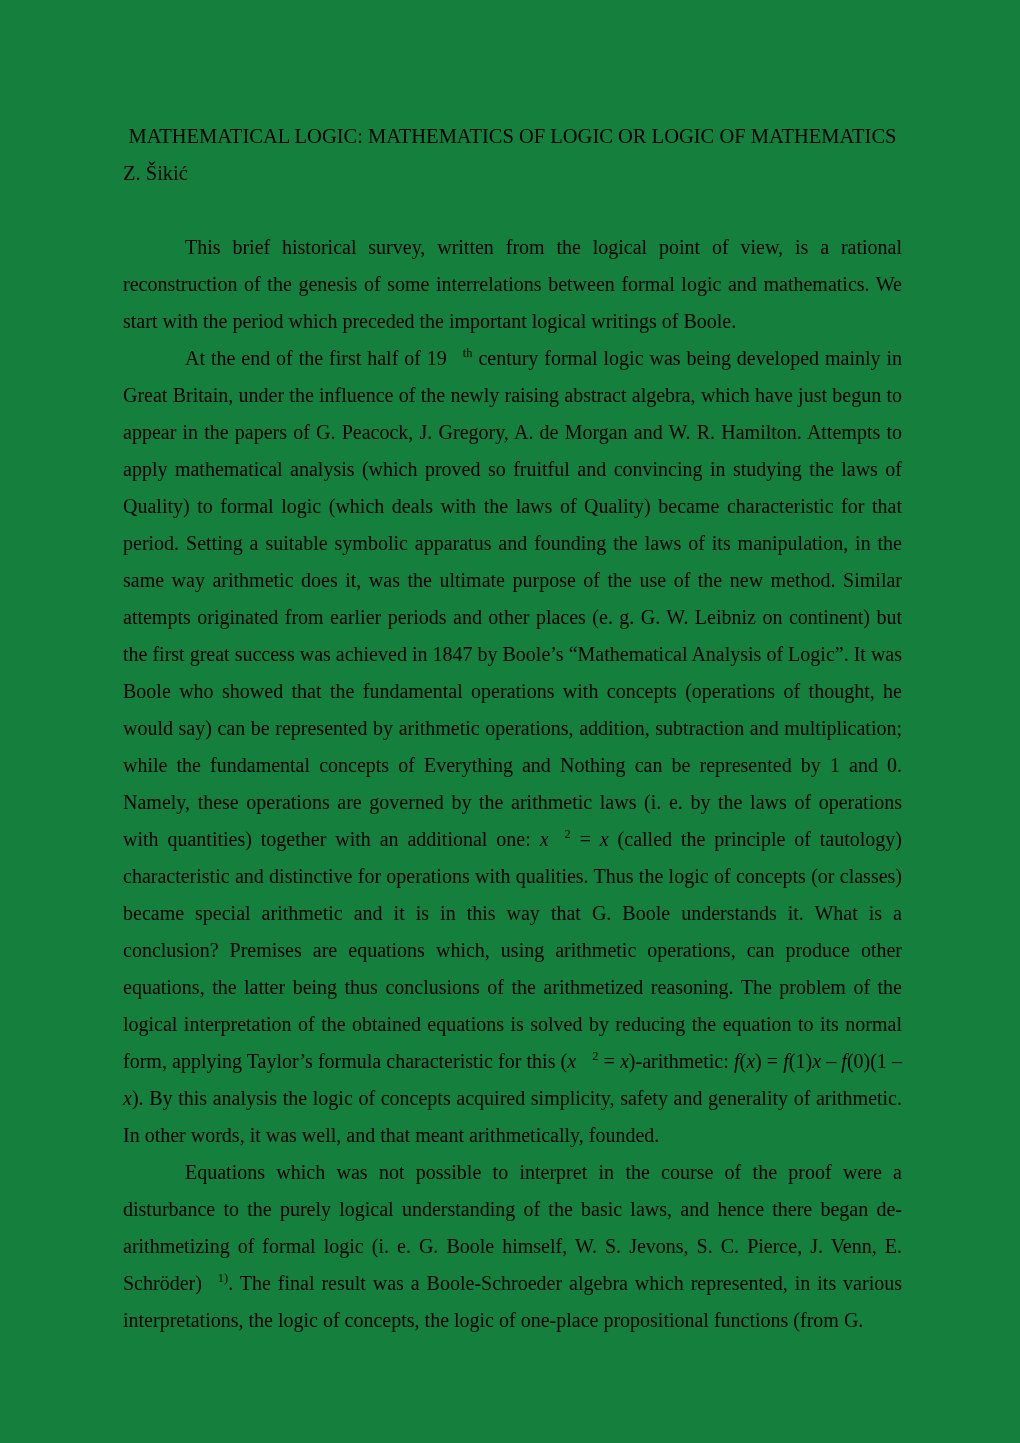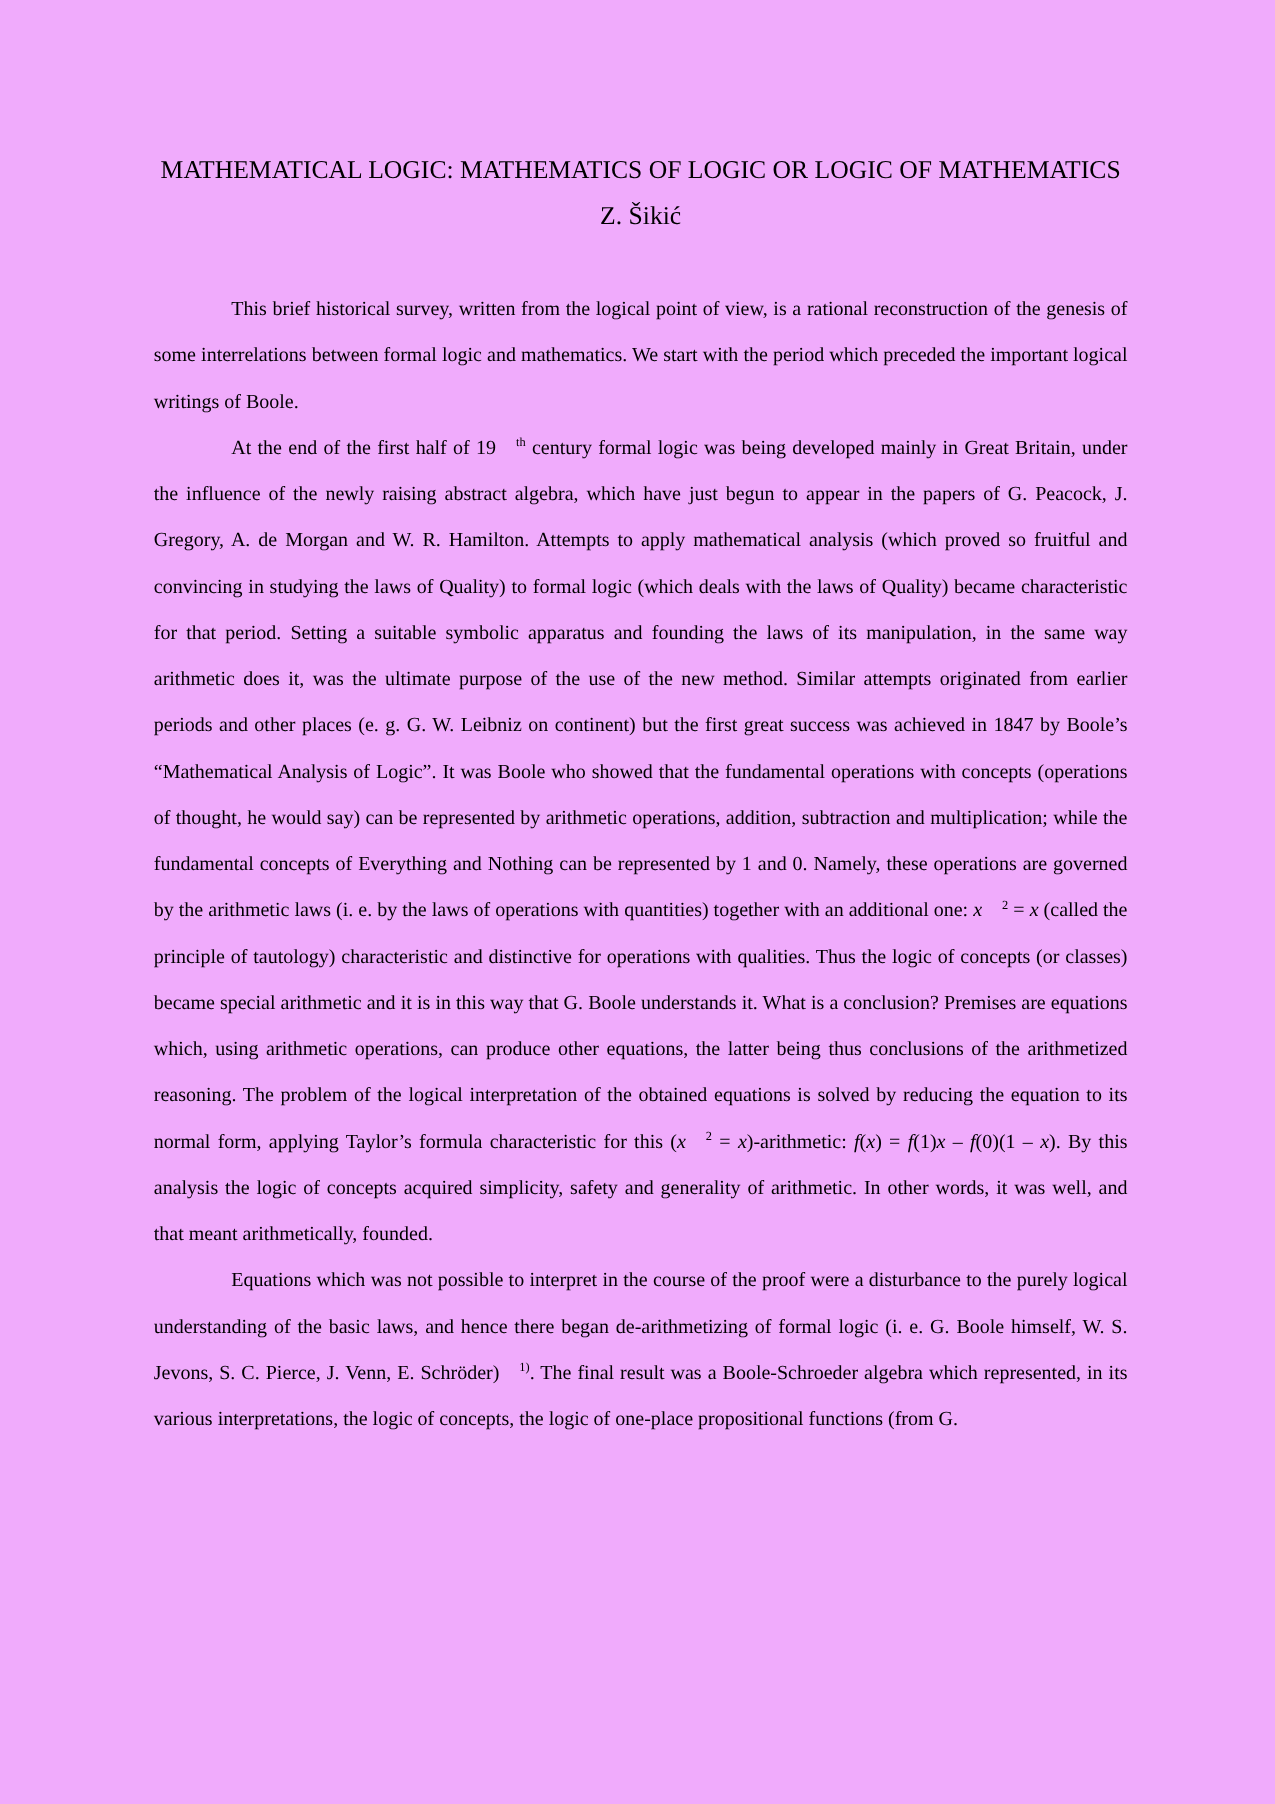--- a/index.html
+++ b/index.html
@@ -1,48 +1,47 @@
 <!DOCTYPE html>
 <html><head>
 <meta charset="utf-8">
 <style>
   * { margin: 0; padding: 0; box-sizing: border-box; }
   html, body { background: #ffffff; }
   .page {
     position: relative;
     width: 1020px;
     height: 1443px;
-    background: #f0abfc;
+    background: #15803d;
     color: #000000;
     font-family: "Liberation Serif", "DejaVu Serif", serif;
     overflow: hidden;
     margin: 0 auto;
   }
   .content {
     position: absolute;
     left: 123px;
     top: 118px;
     width: 779px;
   }
   .title {
     font-size: 20.5px;
     font-weight: normal;
     text-align: center;
     line-height: 37px;
   }
   .author {
     font-size: 20.5px;
-    text-align: center;
     line-height: 37px;
   }
   .body-text {
     margin-top: 37px;
   }
   .para {
-    font-size: 16px;
+    font-size: 20px;
     line-height: 37px;
     text-align: justify;
     text-indent: 62px;
   }
   .para sup {
     font-size: 0.62em;
     line-height: 0;
     margin-left: 16px;
   }
   .run-i { font-style: italic; }

